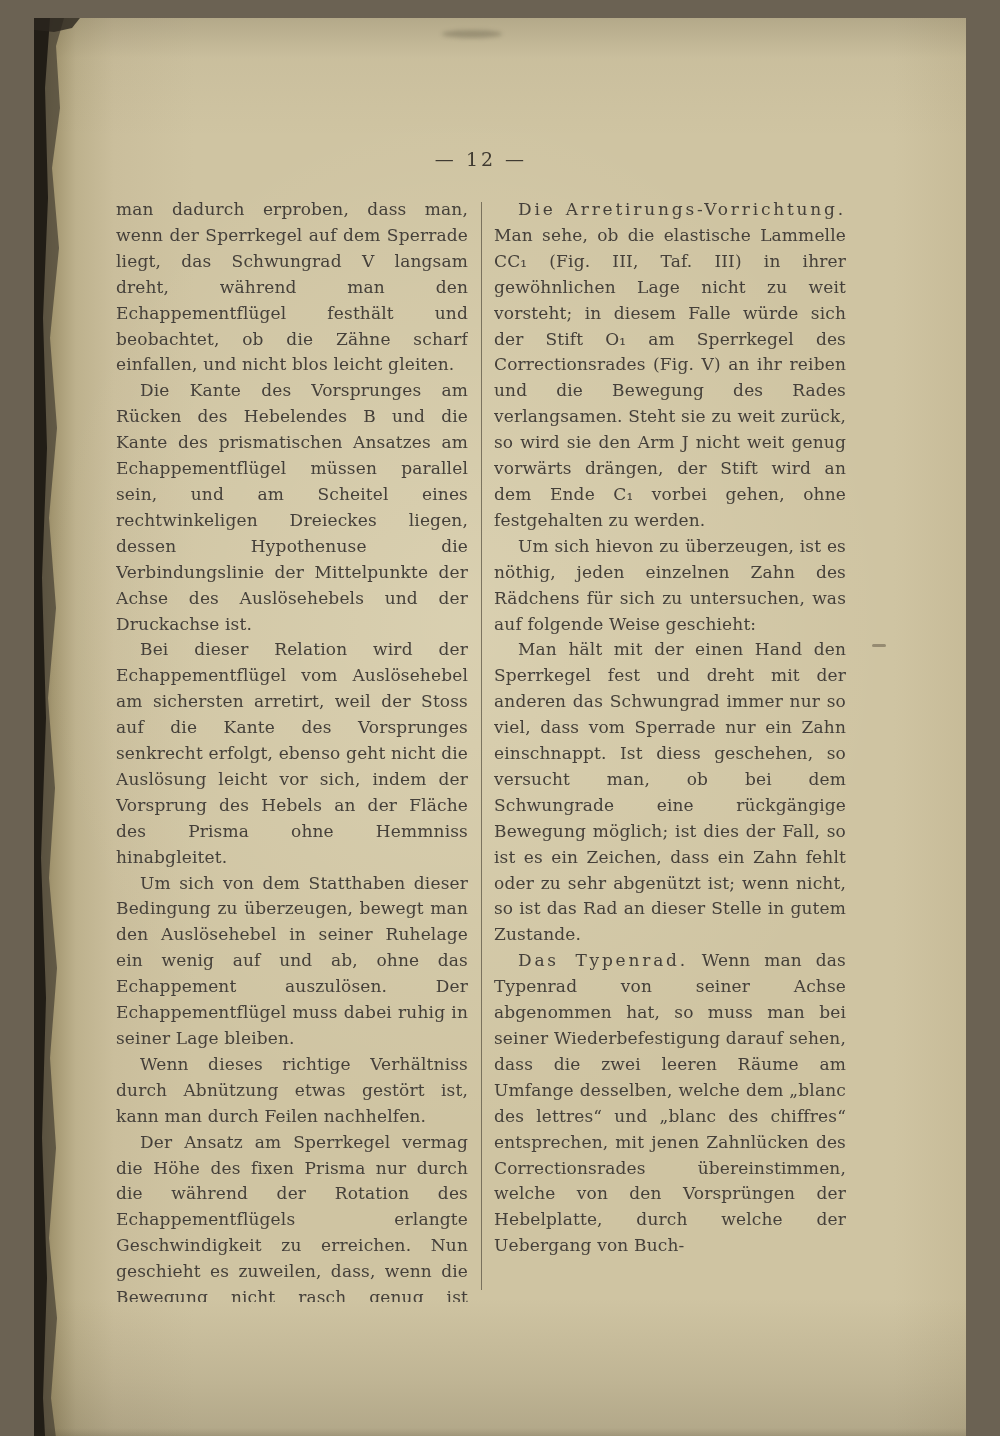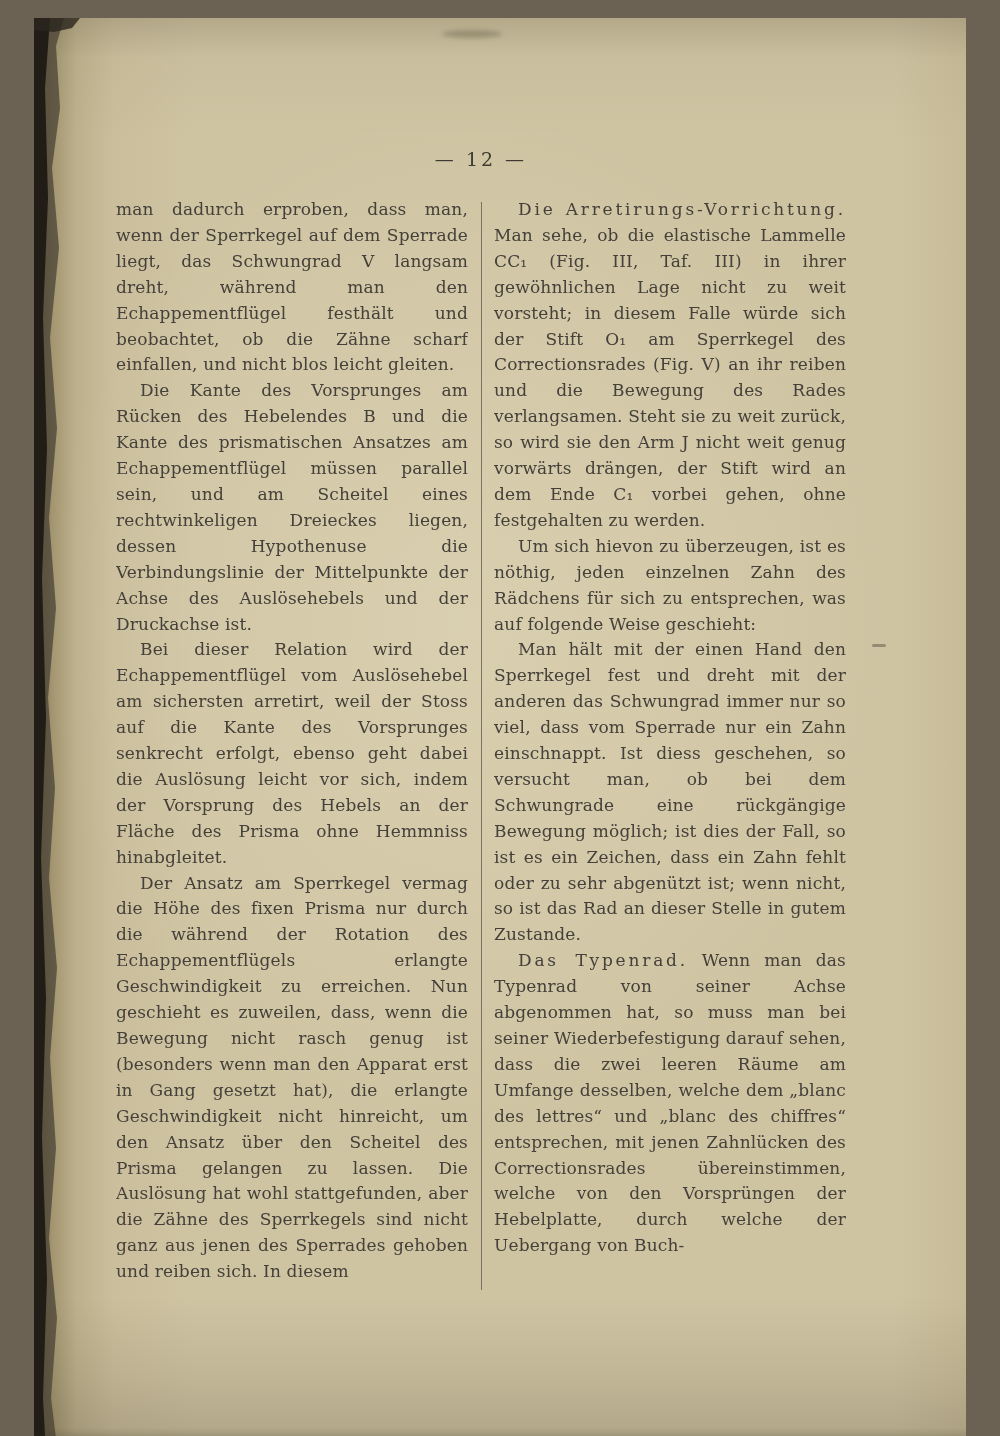--- a/index.html
+++ b/index.html
@@ -65,26 +65,28 @@
 
   <div class="page-number">— 12 —</div>
 
   <div class="column-divider"></div>
 
   <div class="textblock">
     <div class="columns">
       <div class="col" id="left-col">
           <p class="para"><span>man dadurch erproben, dass man, wenn der Sperrkegel auf dem Sperrade liegt, das Schwungrad V langsam dreht, während man den Echappementflügel festhält und beobachtet, ob die Zähne scharf einfallen, und nicht blos leicht gleiten.</span></p>
           <p class="para indent"><span>Die Kante des Vorsprunges am Rücken des Hebelendes B und die Kante des prismatischen Ansatzes am Echappementflügel müssen parallel sein, und am Scheitel eines rechtwinkeligen Dreieckes liegen, dessen Hypothenuse die Verbindungslinie der Mittelpunkte der Achse des Auslösehebels und der Druckachse ist.</span></p>
-          <p class="para indent"><span>Bei dieser Relation wird der Echappementflügel vom Auslösehebel am sichersten arretirt, weil der Stoss auf die Kante des Vorsprunges senkrecht erfolgt, ebenso geht dabei die Auslösung leicht vor sich, indem der Vorsprung des Hebels an der Fläche des Prisma ohne Hemmniss hinabgleitet.</span></p>
+          <p class="para indent"><span>Bei dieser Relation wird der Echappementflügel vom Auslösehebel am sichersten arretirt, weil der Stoss auf die Kante des Vorsprunges senkrecht erfolgt, ebenso geht nicht die Auslösung leicht vor sich, indem der Vorsprung des Hebels an der Fläche des Prisma ohne Hemmniss hinabgleitet.</span></p>
+          <p class="para indent"><span>Um sich von dem Statthaben dieser Bedingung zu überzeugen, bewegt man den Auslösehebel in seiner Ruhelage ein wenig auf und ab, ohne das Echappement auszulösen. Der Echappementflügel muss dabei ruhig in seiner Lage bleiben.</span></p>
+          <p class="para indent"><span>Wenn dieses richtige Verhältniss durch Abnützung etwas gestört ist, kann man durch Feilen nachhelfen.</span></p>
           <p class="para indent"><span>Der Ansatz am Sperrkegel vermag die Höhe des fixen Prisma nur durch die während der Rotation des Echappementflügels erlangte Geschwindigkeit zu erreichen. Nun geschieht es zuweilen, dass, wenn die Bewegung nicht rasch genug ist (besonders wenn man den Apparat erst in Gang gesetzt hat), die erlangte Geschwindigkeit nicht hinreicht, um den Ansatz über den Scheitel des Prisma gelangen zu lassen. Die Auslösung hat wohl stattgefunden, aber die Zähne des Sperrkegels sind nicht ganz aus jenen des Sperrades gehoben und reiben sich. In diesem</span></p>
         </div>
       <div class="col" id="right-col">
           <p class="para indent"><span class="sp">Die Arretirungs-Vorrichtung.</span><span> Man sehe, ob die elastische Lammelle CC₁ (Fig. III, Taf. III) in ihrer gewöhnlichen Lage nicht zu weit vorsteht; in diesem Falle würde sich der Stift O₁ am Sperrkegel des Correctionsrades (Fig. V) an ihr reiben und die Bewegung des Rades verlangsamen. Steht sie zu weit zurück, so wird sie den Arm J nicht weit genug vorwärts drängen, der Stift wird an dem Ende C₁ vorbei gehen, ohne festgehalten zu werden.</span></p>
-          <p class="para indent"><span>Um sich hievon zu überzeugen, ist es nöthig, jeden einzelnen Zahn des Rädchens für sich zu entsprechen, was auf folgende Weise geschieht:</span></p>
+          <p class="para indent"><span>Um sich hievon zu überzeugen, ist es nöthig, jeden einzelnen Zahn des Rädchens für sich zu untersuchen, was auf folgende Weise geschieht:</span></p>
           <p class="para indent"><span>Man hält mit der einen Hand den Sperrkegel fest und dreht mit der anderen das Schwungrad immer nur so viel, dass vom Sperrade nur ein Zahn einschnappt. Ist diess geschehen, so versucht man, ob bei dem Schwungrade eine rückgängige Bewegung möglich; ist dies der Fall, so ist es ein Zeichen, dass ein Zahn fehlt oder zu sehr abgenützt ist; wenn nicht, so ist das Rad an dieser Stelle in gutem Zustande.</span></p>
           <p class="para indent"><span class="sp">Das Typenrad.</span><span> Wenn man das Typenrad von seiner Achse abgenommen hat, so muss man bei seiner Wiederbefestigung darauf sehen, dass die zwei leeren Räume am Umfange desselben, welche dem „blanc des lettres“ und „blanc des chiffres“ entsprechen, mit jenen Zahnlücken des Correctionsrades übereinstimmen, welche von den Vorsprüngen der Hebelplatte, durch welche der Uebergang von Buch-</span></p>
         </div>
     </div>
   </div>
 
   <div class="bottom-stack"></div>
   <div class="bottom-line l1"></div>
   <div class="bottom-line l2"></div>
 

